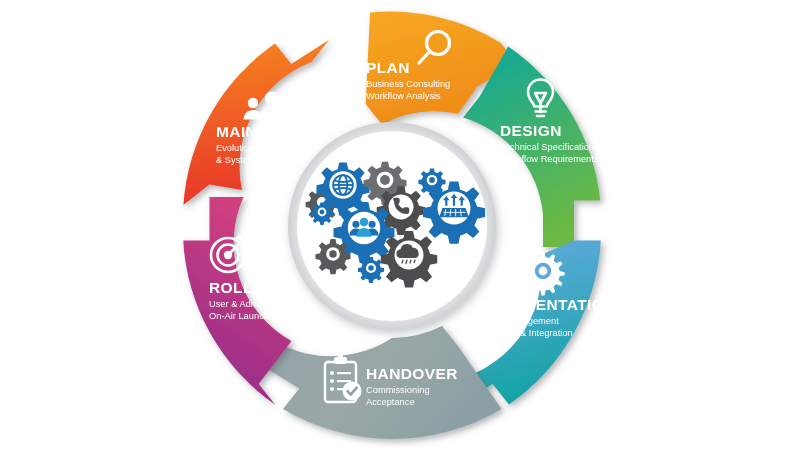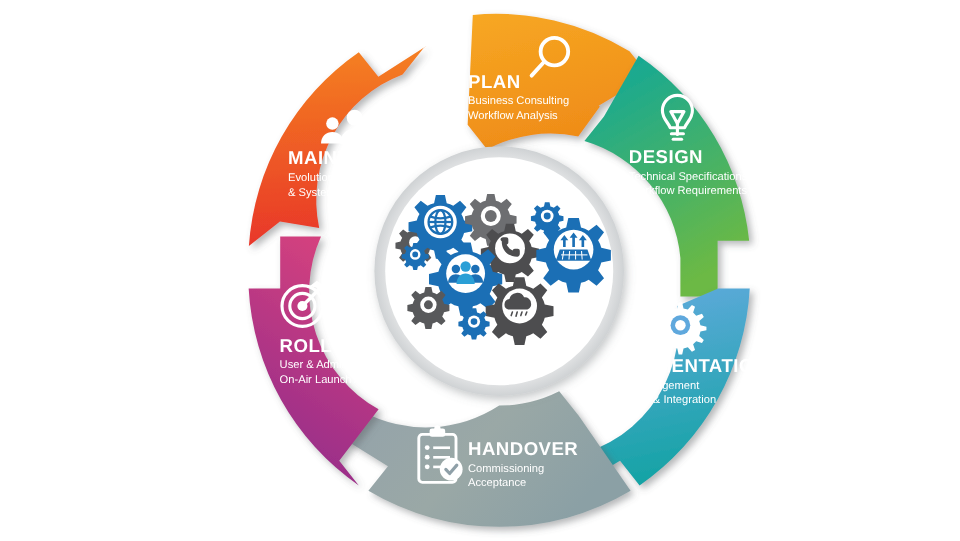--- a/index.html
+++ b/index.html
@@ -11,21 +11,20 @@
     width: 800px;
     height: 451px;
     overflow: hidden;
     font-family: "Liberation Sans", sans-serif;
   }
   #diagram-root {
     position: relative;
     width: 728px;
     height: 451px;
     background: #ffffff;
-    padding-left: 24px;
   }
   svg.cycle {
     display: block;
     width: 800px;
     height: 451px;
   }
   .seg-title {
     font-family: "Liberation Sans", sans-serif;
     font-weight: bold;
     fill: #ffffff;

